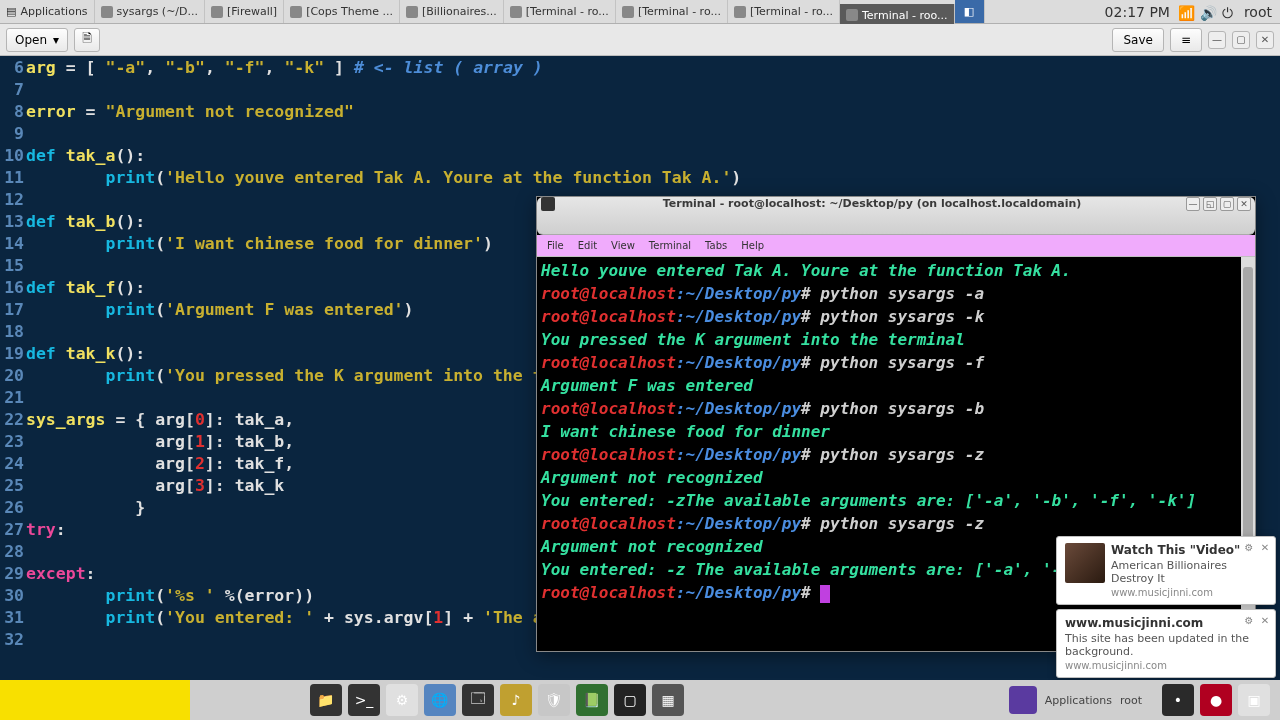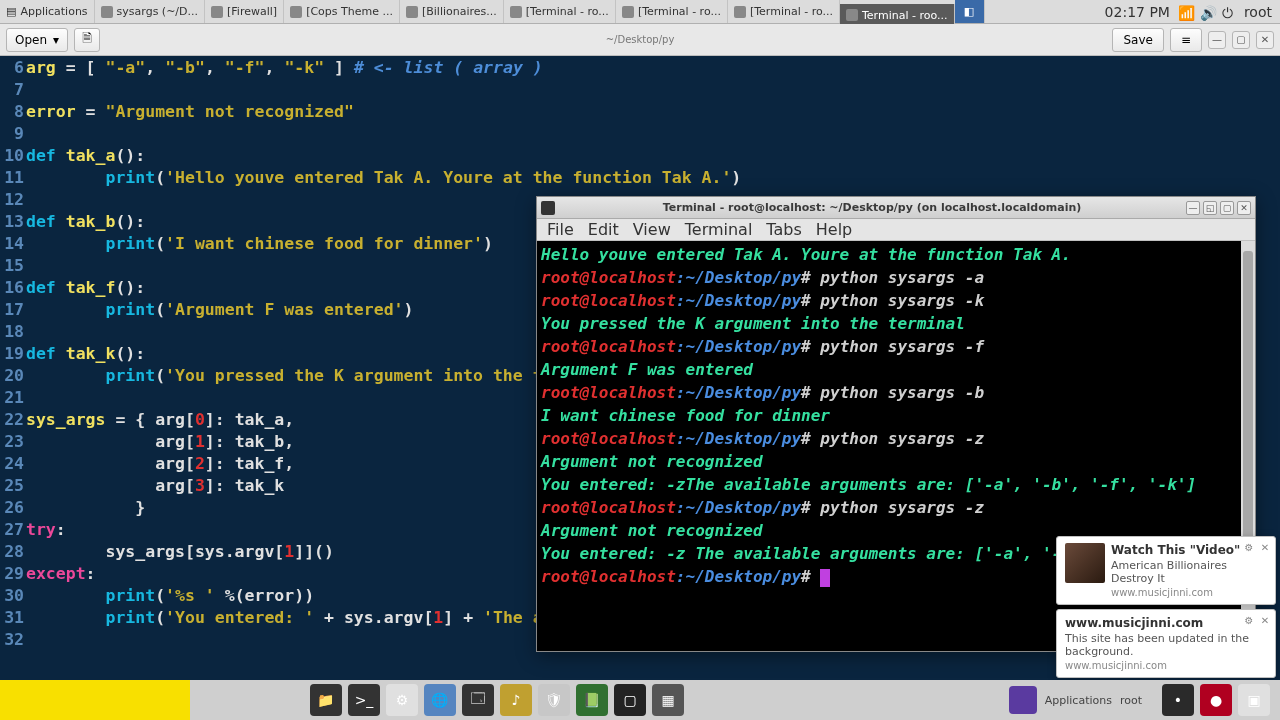--- a/index.html
+++ b/index.html
@@ -28,25 +28,25 @@
   .gutter { width: 26px; text-align: right; color: #5a88b8; padding-right: 2px; font-weight: bold;}
   .tok-def { color: #17b8e0; }
   .tok-name { color: #f0e060; }
   .tok-str { color: #c8b030; }
   .tok-op { color: #e0e0e0; }
   .tok-num { color: #e03030; }
   .tok-com { color: #4d8dd8; font-style: italic; }
   .tok-kw { color: #ec4899; }
   
   .term-window { position: absolute; left: 536px; top: 196px; width: 720px; height: 456px; background: #000; border: 1px solid #888; box-shadow: 0 4px 18px rgba(0,0,0,.4); display:flex; flex-direction:column;}
-  .term-titlebar { height: 22px; background: linear-gradient(#e6e6e6,#cfcfcf); display: flex; align-items: center; font-size: 11px; color: #3a3a3a; padding: 0 4px; border-bottom:1px solid #aaa;}
+  .term-titlebar { height: 38px; background: linear-gradient(#e6e6e6,#cfcfcf); display: flex; font-size: 11px; color: #3a3a3a; padding: 0 4px; border-bottom:1px solid #aaa;border-radius:6px;}
   .term-titlebar .ticon { width:14px;height:14px;background:#333;border-radius:2px;margin-right:6px;}
   .term-titlebar .ttext { flex:1; text-align:center; font-weight:bold;}
   .term-titlebar .tctrl { width:14px;height:14px;border:1px solid #999;border-radius:2px;margin-left:3px;background:#eee;display:flex;align-items:center;justify-content:center;font-size:9px;color:#555;}
-  .term-menubar { height: 22px; background: #e5e5e5; display: flex; align-items: center; gap: 14px; padding: 0 10px; font-size: 16px; color: #333; border-bottom:1px solid #c0c0c0;}
+  .term-menubar { height: 22px; background: #f0abfc; display: flex; align-items: center; gap: 14px; padding: 0 10px; font-size: 10px; color: #333; border-bottom:1px solid #c0c0c0;}
   .term-body { flex:1; background: #000; padding: 2px 4px; font-family: "DejaVu Sans Mono",monospace; font-size: 16px; font-style: italic; font-weight: bold; overflow:hidden; position:relative;}
   .term-body .prompt-user { color: #e03030; }
   .term-body .prompt-path { color: #4a8de0; }
   .term-body .prompt-cmd { color: #d0d0d0; font-style: italic;}
   .term-body .out { color: #35e0a0; font-style: italic;}
   .term-body .scrollbar { position:absolute; right:0; top:0; bottom:0; width:14px; background:#dcdcdc;}
   .term-body .scrollbar .thumb { position:absolute; left:2px; right:2px; top:10px; height:300px; background:#a8a8a8; border-radius:3px;}
   .term-cursor { display:inline-block; width:10px; height:18px; background:#c040e0; vertical-align:middle;}
   
   .notif-stack { position: absolute; right: 4px; bottom: 42px; width: 220px; display:flex; flex-direction:column; gap:4px;}
@@ -119,21 +119,20 @@
 
 <div class="editor-toolbar">
   <div class="open-btn">
     <span>Open</span>
     <span>▾</span>
   </div>
   <div class="newtab">
       <span>🗎</span>
     </div>
   <div class="title-wrap">
-    <div class="t2">~/Desktop/py</div>
   </div>
   <div class="right-btns">
     <div class="save-btn">
         <span>Save</span>
       </div>
     <div class="menu-btn">
         <span>≡</span>
       </div>
     <div class="win-ctl">—</div>
     <div class="win-ctl">▢</div>
@@ -157,21 +156,21 @@
     <div class="code-line"><span class="gutter">18</span><span></span></div>
     <div class="code-line"><span class="gutter">19</span><span><span class="tok-def">def </span><span class="tok-name">tak_k</span><span class="tok-op">():</span></span></div>
     <div class="code-line"><span class="gutter">20</span><span><span class="tok-op">        </span><span class="tok-def">print</span><span class="tok-op">(</span><span class="tok-str">'You pressed the K argument into the terminal'</span><span class="tok-op">)</span></span></div>
     <div class="code-line"><span class="gutter">21</span><span></span></div>
     <div class="code-line"><span class="gutter">22</span><span><span class="tok-name">sys_args </span><span class="tok-op">= { arg[</span><span class="tok-num">0</span><span class="tok-op">]: tak_a,</span></span></div>
     <div class="code-line"><span class="gutter">23</span><span><span class="tok-op">             arg[</span><span class="tok-num">1</span><span class="tok-op">]: tak_b,</span></span></div>
     <div class="code-line"><span class="gutter">24</span><span><span class="tok-op">             arg[</span><span class="tok-num">2</span><span class="tok-op">]: tak_f,</span></span></div>
     <div class="code-line"><span class="gutter">25</span><span><span class="tok-op">             arg[</span><span class="tok-num">3</span><span class="tok-op">]: tak_k</span></span></div>
     <div class="code-line"><span class="gutter">26</span><span><span class="tok-op">           }</span></span></div>
     <div class="code-line"><span class="gutter">27</span><span><span class="tok-kw">try</span><span class="tok-op">:</span></span></div>
-    <div class="code-line"><span class="gutter">28</span><span><span class="tok-op">        sys_args[sys.argv[</span><span class="tok-num">1</span><span class="tok-op">]]()</span></span></div>
+    <div class="code-line"><span class="gutter">28</span></div>
     <div class="code-line"><span class="gutter">29</span><span><span class="tok-kw">except</span><span class="tok-op">:</span></span></div>
     <div class="code-line"><span class="gutter">30</span><span><span class="tok-op">        </span><span class="tok-def">print</span><span class="tok-op">(</span><span class="tok-str">'%s '</span><span class="tok-op"> %(error))</span></span></div>
     <div class="code-line"><span class="gutter">31</span><span><span class="tok-op">        </span><span class="tok-def">print</span><span class="tok-op">(</span><span class="tok-str">'You entered: '</span><span class="tok-op"> + sys.argv[</span><span class="tok-num">1</span><span class="tok-op">] + </span><span class="tok-str">'The available arguments are: %s'</span><span class="tok-op"> %(arg))</span></span></div>
     <div class="code-line"><span class="gutter">32</span><span></span></div>
   </div>
 
 <div class="term-window">
   <div class="term-titlebar">
     <div class="ticon"></div>
     <div class="ttext">Terminal - root@localhost: ~/Desktop/py (on localhost.localdomain)</div>

